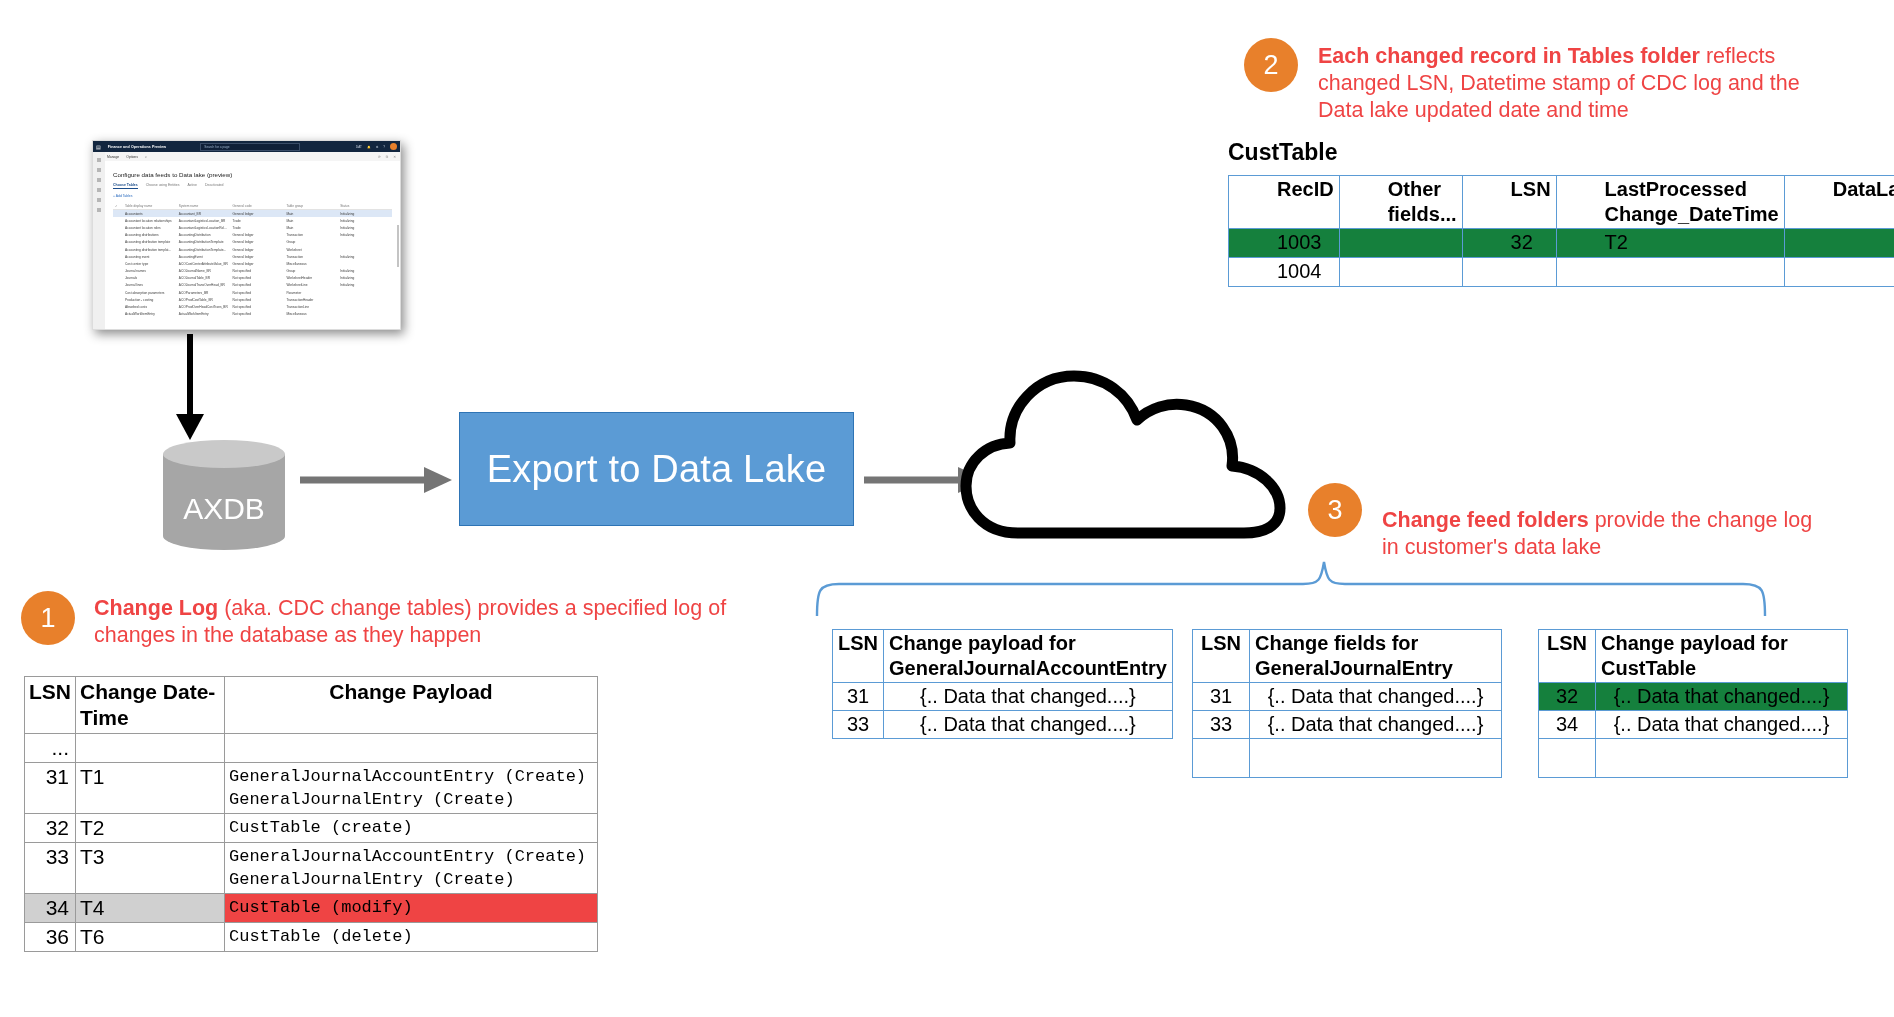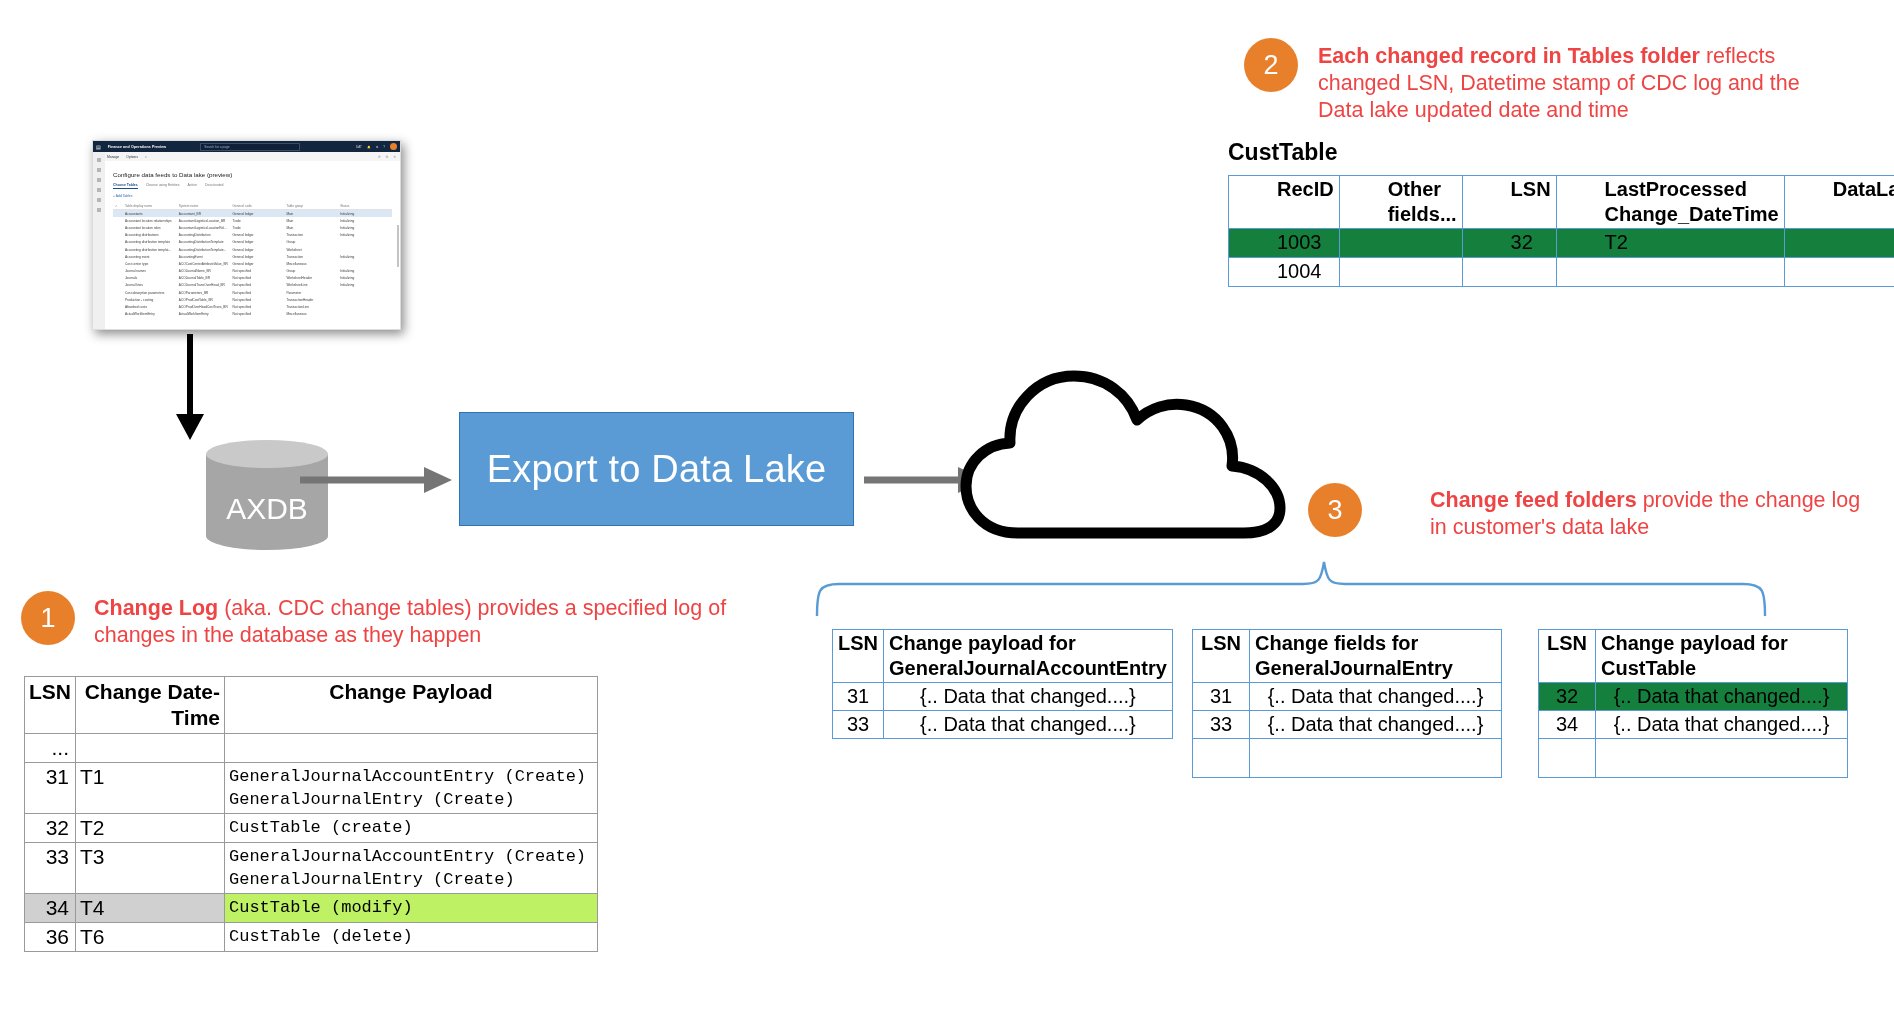--- a/index.html
+++ b/index.html
@@ -49,21 +49,21 @@
 
   
   #exportbox{
     position:absolute;left:459px;top:412px;width:393px;height:112px;
     background:#5B9BD5;border:1px solid #2E74B5;
     display:flex;align-items:center;justify-content:center;
     color:#fff;font-size:38px;letter-spacing:.2px;
   }
 
   
-  #axdb{position:absolute;left:163px;top:440px;width:122px;height:110px;margin-left:43px;}
+  #axdb{position:absolute;left:163px;top:440px;width:122px;height:110px;}
   #axdb .body{position:absolute;left:0;top:14px;width:122px;height:82px;background:#A6A6A6;}
   #axdb .top{position:absolute;left:0;top:0;width:122px;height:28px;border-radius:50%;background:#C9C9C9;}
   #axdb .bot{position:absolute;left:0;top:82px;width:122px;height:28px;border-radius:50%;background:#A6A6A6;}
   #axdb .lbl{position:absolute;left:0;top:52px;width:122px;text-align:center;color:#fff;font-size:30px;}
 
   
   #thumb{position:absolute;left:92px;top:140px;width:307px;height:188px;
          background:#fff;box-shadow:3px 4px 10px rgba(0,0,0,.45);overflow:hidden;
          border:1px solid #dcdcdc;}
   #thumb .tbar{height:11px;background:#12263F;display:flex;align-items:center;padding:0 3px;}
@@ -351,36 +351,36 @@
         <td></td>
         <td></td>
         <td></td>
       </tr>
     </tbody>
 </table>
 
 <div class="callout-num" style="left:1308px;top:483px;width:54px;height:54px;">
   <span>3</span>
 </div>
-<div class="callout-txt" style="left:1382px;top:487px;width:440px;margin-left:48px;">
+<div class="callout-txt" style="left:1382px;top:507px;width:440px;">
   <b>Change feed folders</b><span> provide the change log in customer's data lake</span>
 </div>
 
 <div class="callout-num" style="left:21px;top:591px;width:54px;height:54px;">
   <span>1</span>
 </div>
 <div class="callout-txt" style="left:94px;top:595px;width:690px;">
   <b>Change Log</b><span> (aka. CDC change tables) provides a specified log of changes in the database as they happen</span>
 </div>
 
 <table class="gt" id="changelog">
   <thead>
       <tr>
     <th style="width:34px;text-align:left">LSN</th>
-    <th style="width:140px;text-align:right">Change Date-Time</th>
+    <th style="width:140px;text-align:left">Change Date-Time</th>
     <th style="text-align:center">Change Payload</th>
   </tr>
     </thead>
   <tbody id="changelog-body">
       <tr>
         <td class="lsncell">...</td>
         <td class="dtcell"></td>
         <td class="mono"></td>
       </tr>
       <tr>
@@ -396,21 +396,21 @@
       </tr>
       <tr>
         <td class="lsncell">33</td>
         <td class="dtcell">T3</td>
         <td class="mono">GeneralJournalAccountEntry (Create)
 GeneralJournalEntry (Create)</td>
       </tr>
       <tr style="background: rgb(208, 208, 208);">
         <td class="lsncell" style="background: rgb(208, 208, 208);">34</td>
         <td class="dtcell" style="background: rgb(208, 208, 208);">T4</td>
-        <td class="mono" style="background: #bef264;">CustTable (modify)</td>
+        <td class="mono" style="background: #ef4444;">CustTable (modify)</td>
       </tr>
       <tr>
         <td class="lsncell">36</td>
         <td class="dtcell">T6</td>
         <td class="mono">CustTable (delete)</td>
       </tr>
     </tbody>
 </table>
 
 <table class="bt feed" id="feed1">

